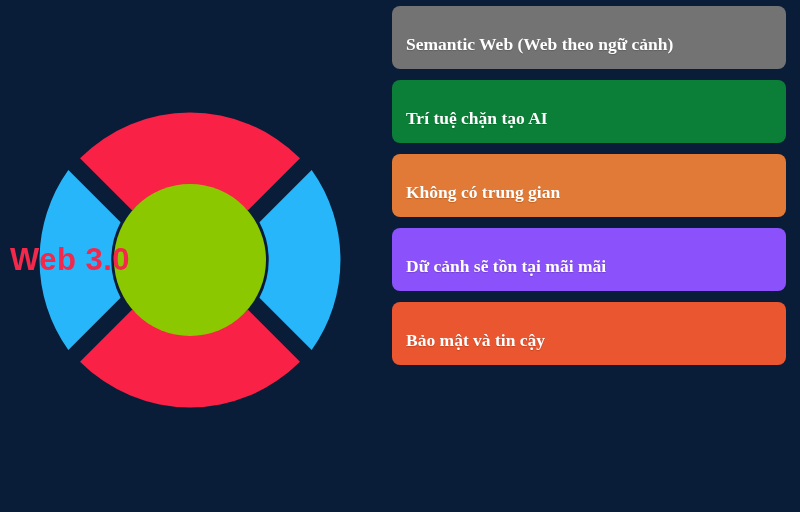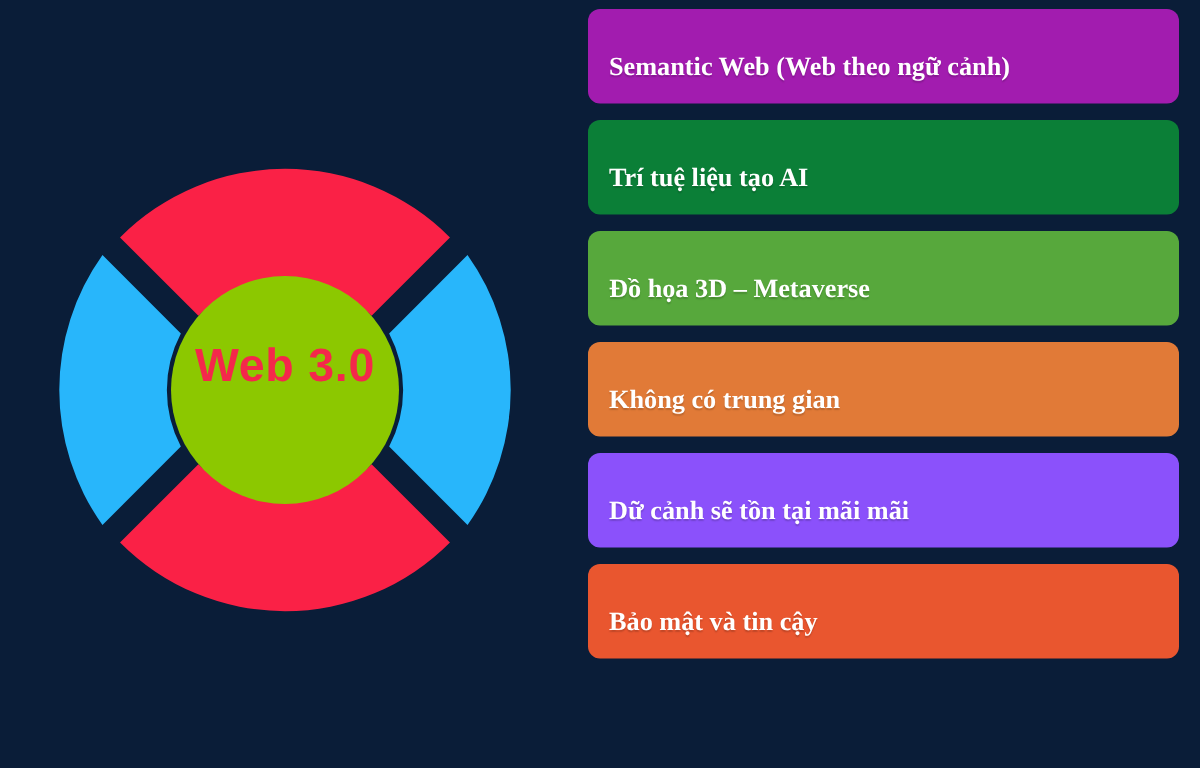--- a/index.html
+++ b/index.html
@@ -32,26 +32,26 @@
     position: absolute;
     left: 10px;
     top: 80px;
     width: 360px;
     height: 360px;
     display: block;
   }
   #center-label {
     position: absolute;
     left: 10px;
-    top: 64px;
+    top: 80px;
     width: 360px;
     height: 360px;
     display: flex;
     align-items: center;
-    justify-content: center;
+    justify-content: flex-start;
     pointer-events: none;
   }
   #center-label span {
     font-family: "Liberation Sans", sans-serif;
     font-weight: bold;
     font-size: 31px;
     letter-spacing: 0.5px;
     color: #f4284b;
     white-space: nowrap;
   }
@@ -124,31 +124,28 @@
       <circle cx="180" cy="180" r="76" fill="#8cc800"></circle>
     </svg>
 
     <div id="center-label">
       <span style="color: rgb(244, 40, 75);">Web 3.0</span>
     </div>
   </div>
 
   <div id="bars-panel">
 
-    <div class="bar" style="background:#a21caf">
+    <div class="bar" style="background:#737373">
       <span class="bar-label">Semantic Web (Web theo ngữ cảnh)</span>
     </div>
 
     <div class="bar" style="background:#0b7f37">
-      <span class="bar-label">Trí tuệ liệu tạo AI</span>
+      <span class="bar-label">Trí tuệ chặn tạo AI</span>
     </div>
 
-    <div class="bar" style="background:#57a83c">
-      <span class="bar-label">Đồ họa 3D – Metaverse</span>
-    </div>
 
     <div class="bar" style="background:#e17a37">
       <span class="bar-label">Không có trung gian</span>
     </div>
 
 
     <div class="bar" style="background:#8b51fb">
       <span class="bar-label">Dữ cảnh sẽ tồn tại mãi mãi</span>
     </div>
 

